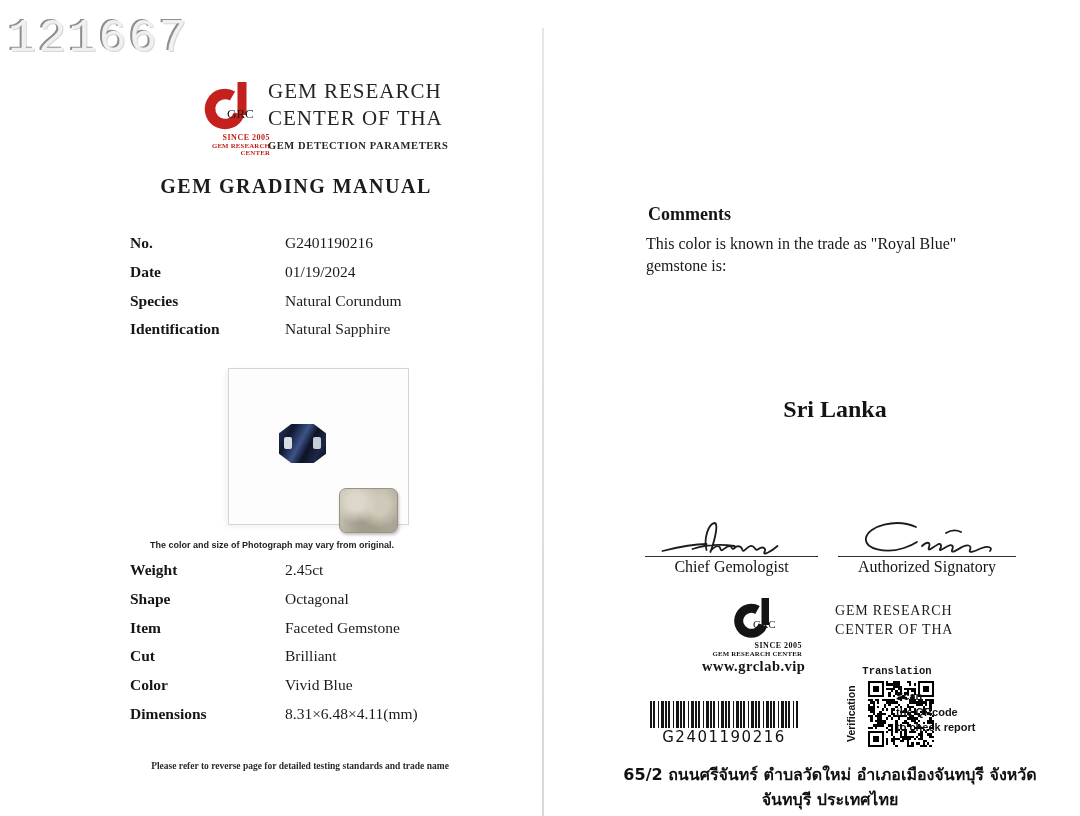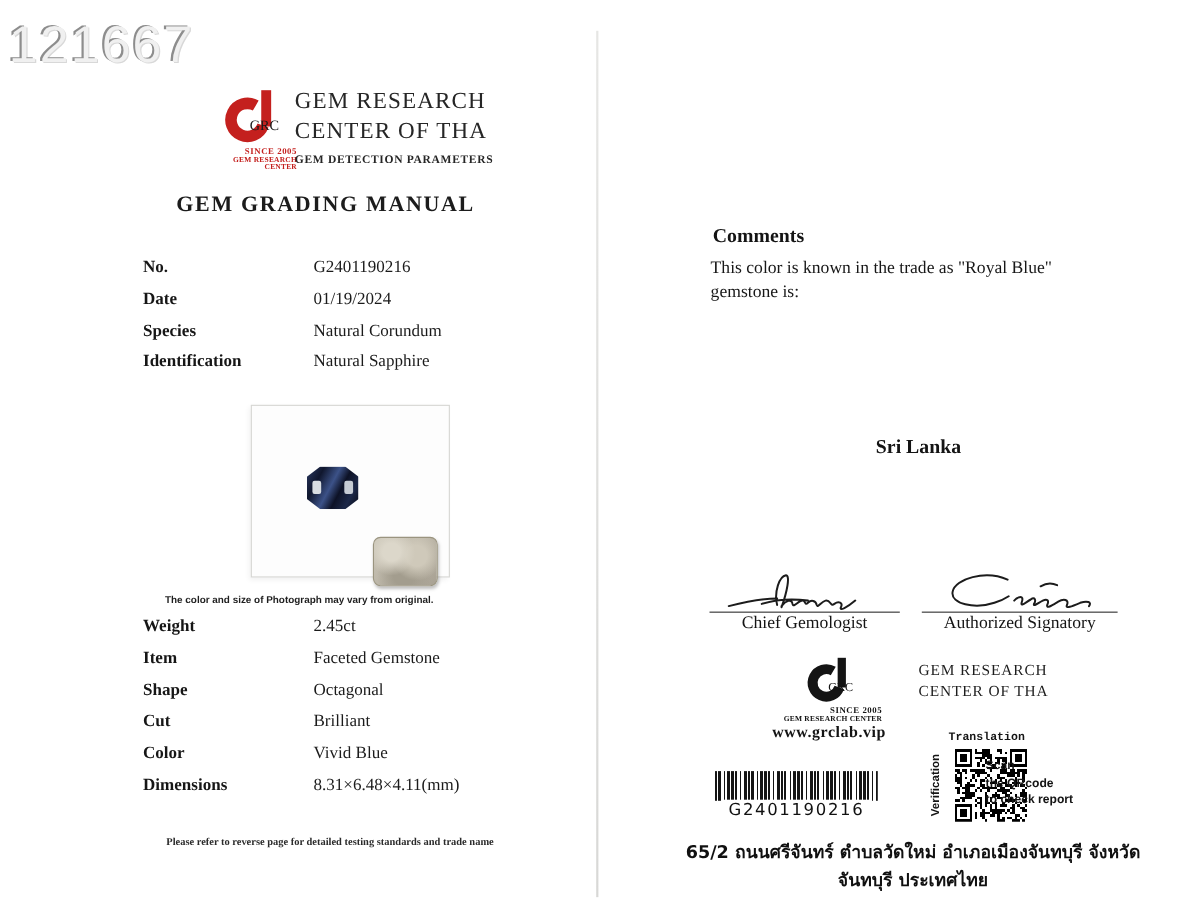--- a/index.html
+++ b/index.html
@@ -1,20 +1,20 @@
 <!DOCTYPE html>
 <html><head>
 <meta charset="utf-8">
 <style>
   * { margin:0; padding:0; box-sizing:border-box; }
   body { width:1080px; height:816px; background:#ffffff; font-family:"Liberation Serif", serif; color:#1f1f1f; }
   .page { position:relative; width:1080px; height:816px; background:#fff; overflow:hidden; }
 
   
-  .watermark { position:absolute; left:8px; top:12px; font-family:Liberation Sans, sans-serif; font-size:47px; letter-spacing:2px; color:#f0f0f0; text-shadow:-2px -1px 0 #8d8d8d, 1px 1px 0 #d8d8d8; font-weight:400; }
+  .watermark { position:absolute; left:8px; top:12px; font-family:Liberation Mono, monospace; font-size:47px; letter-spacing:2px; color:#f0f0f0; text-shadow:-2px -1px 0 #8d8d8d, 1px 1px 0 #d8d8d8; font-weight:400; }
 
   
   .fold-line { position:absolute; left:542px; top:28px; width:2px; height:788px; background:linear-gradient(#e6e6e4,#d8d8d6); }
 
   
   .logo { position:absolute; text-align:right; }
   .logo svg { display:block; margin:0 auto; }
   .logo .logo-since { font-weight:bold; font-size:8px; letter-spacing:.5px; margin-top:1px; }
   .logo .logo-center-name { font-weight:bold; font-size:6.8px; letter-spacing:.2px; }
   .logo-red { left:184px; top:80px; width:86px; }
@@ -51,21 +51,21 @@
       radial-gradient(circle at 48% 78%, #a39d8e 0 22%, rgba(0,0,0,0) 55%),
       linear-gradient(135deg,#ccc7b9,#a8a193);
     box-shadow:1px 2px 3px rgba(0,0,0,.25); }
   .photo-caption { position:absolute; left:150px; top:540px; width:300px; text-align:left; font-family:"Liberation Sans", sans-serif; font-weight:bold; font-size:9px; color:#1e1e1e; }
 
   .footer-note { position:absolute; left:135px; top:761px; width:330px; text-align:center; font-size:9.5px; font-weight:600; color:#2b2b2b; }
 
   
   .comments-title { position:absolute; left:648px; top:204px; font-size:18px; font-weight:bold; color:#141414; }
   .comments-text { position:absolute; left:646px; top:233px; width:380px; font-size:16px; line-height:21.5px; color:#171717; }
-  .origin { position:absolute; left:735px; top:396px; width:200px; text-align:center; font-size:18px; font-weight:bold; color:#141414; }
+  .origin { position:absolute; left:735px; top:396px; width:200px; text-align:center; font-size:24px; font-weight:bold; color:#141414; }
 
   .sig-block { position:absolute; text-align:center; }
   .sig-block svg { display:block; width:100%; height:36px; }
   .sig-line { border-top:1.8px solid #2d2d2d; }
   .sig-label { font-size:16px; color:#141414; margin-top:1px; }
   .sig-1 { left:645px; top:520px; width:173px; }
   .sig-2 { left:838px; top:520px; width:178px; }
   .sig-stroke { fill:none; stroke:#1c1c1c; stroke-width:1.8; stroke-linecap:round; stroke-linejoin:round; }
 
   .org-right { position:absolute; left:835px; top:602px; font-size:14px; letter-spacing:.8px; color:#1d1d1d; line-height:18.5px; }
@@ -132,26 +132,26 @@
     <div class="rock"></div>
   </div>
   <div class="photo-caption">The color and size of Photograph may vary from original.</div>
 
   <div class="fields fields-bottom">
     <div class="field-row">
       <div class="field-label">Weight</div>
       <div class="field-value">2.45ct</div>
     </div>
     <div class="field-row">
+      <div class="field-label">Shape</div>
+      <div class="field-value">Octagonal</div>
+    </div>
+    <div class="field-row">
       <div class="field-label">Item</div>
       <div class="field-value">Faceted Gemstone</div>
-    </div>
-    <div class="field-row">
-      <div class="field-label">Shape</div>
-      <div class="field-value">Octagonal</div>
     </div>
     <div class="field-row">
       <div class="field-label">Cut</div>
       <div class="field-value">Brilliant</div>
     </div>
     <div class="field-row">
       <div class="field-label">Color</div>
       <div class="field-value">Vivid Blue</div>
     </div>
     <div class="field-row">

